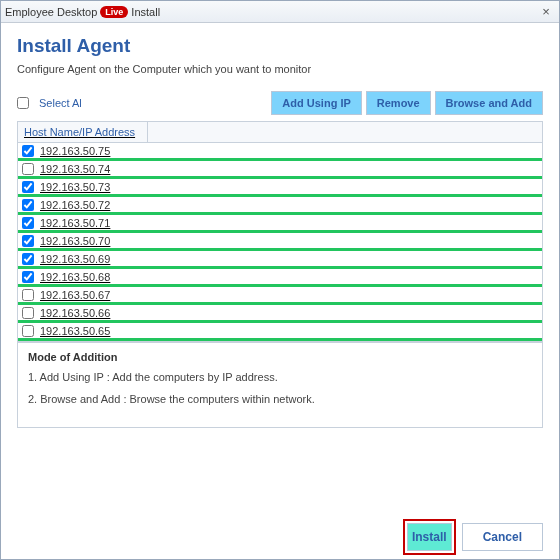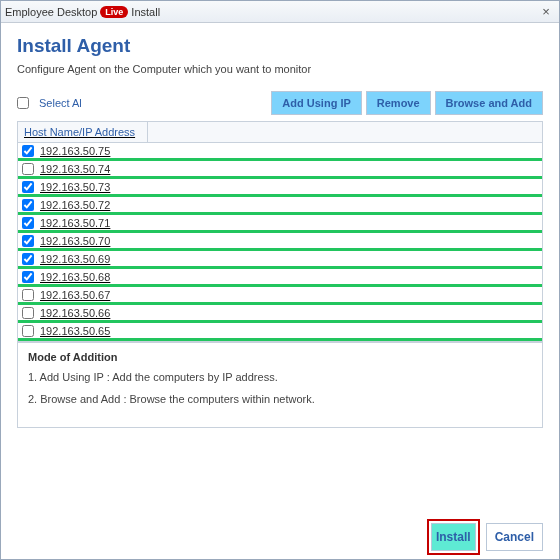--- a/index.html
+++ b/index.html
@@ -161,21 +161,21 @@
     cursor: pointer;
     outline: 2px solid #c40000;
     outline-offset: 2px;
   }
   .footer .btn-cancel {
     border: 1px solid #b9c7d8;
     background: #fff;
     color: #2e5ea8;
     font-size: 12px;
     font-weight: 600;
-    padding: 6px 8px;
+    padding: 6px 20px;
     cursor: pointer;
   }
 </style>
 </head>
 <body>
 
 <div class="window">
 
   <div class="titlebar">
     <span>Employee Desktop</span>

